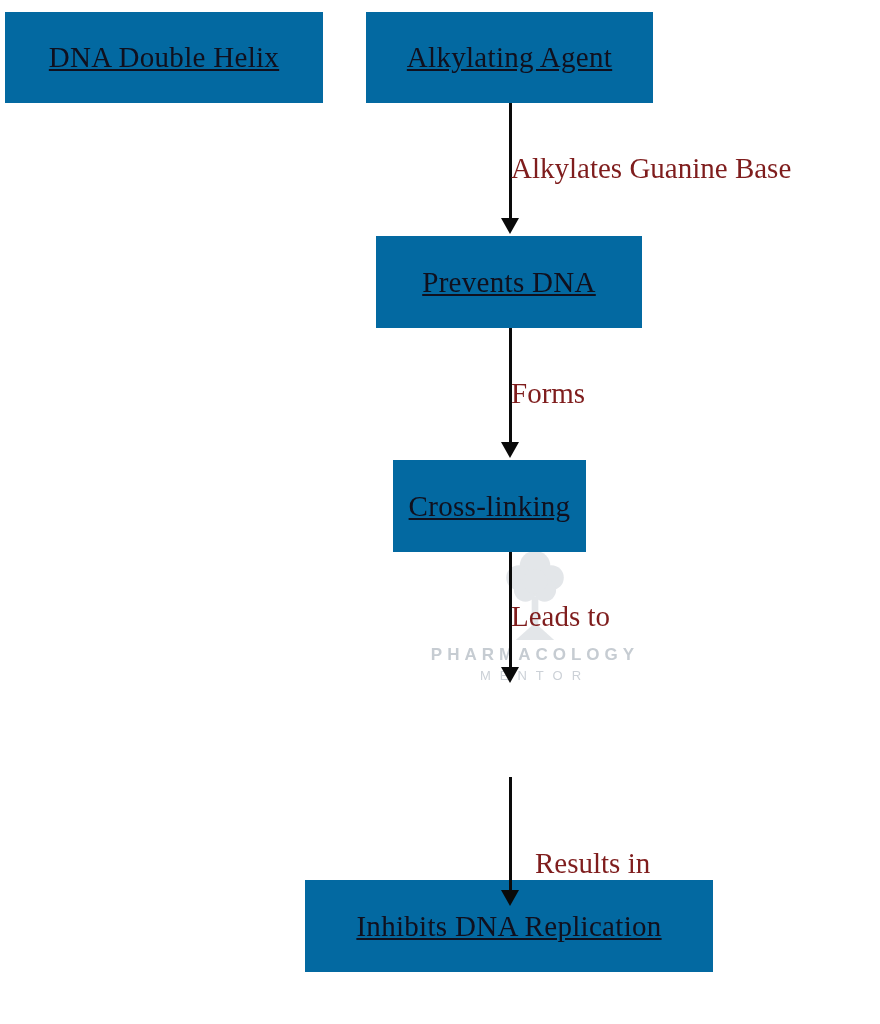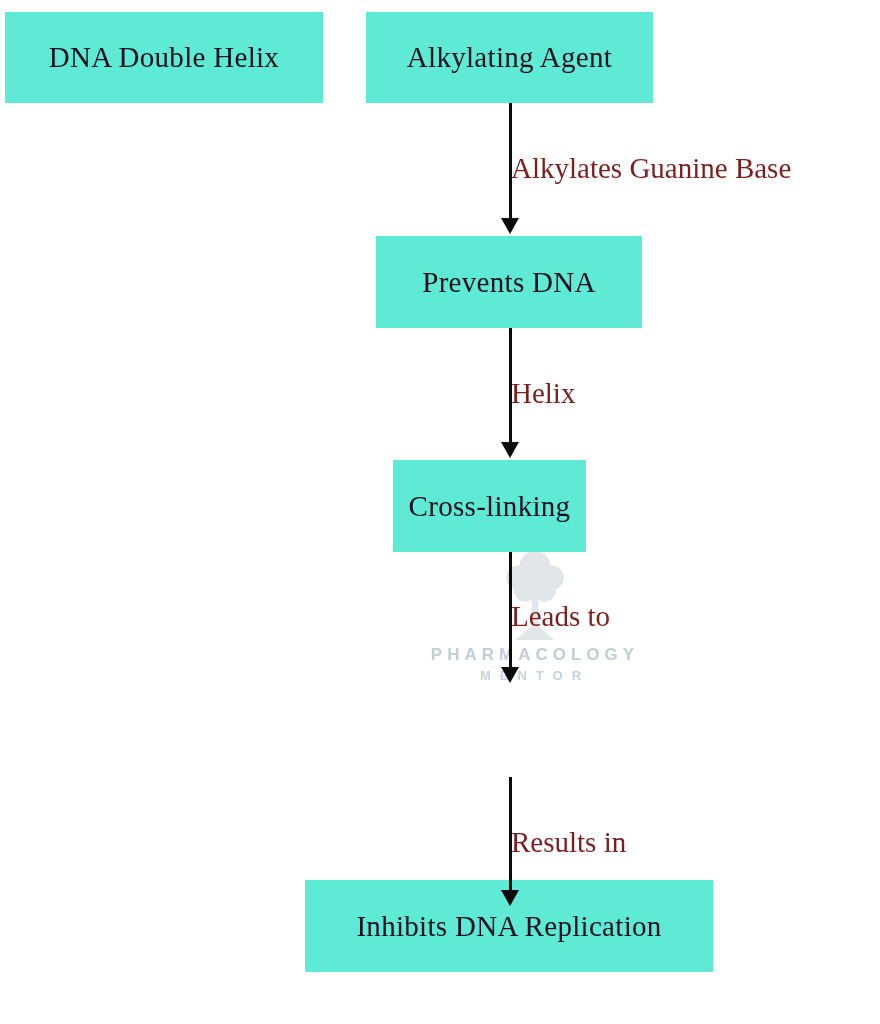--- a/index.html
+++ b/index.html
@@ -10,29 +10,30 @@
     height: 1024px;
     background: #ffffff;
     font-family: "Liberation Serif", serif;
     overflow: hidden;
     margin: 0 auto;
   }
 
   
   .node {
     position: absolute;
-    background: #5eead4;
+    background: #0369a1;
     color: #10101e;
     display: flex;
     align-items: center;
     justify-content: center;
     font-size: 29px;
     letter-spacing: 0.3px;
     z-index: 2;
     text-align: center;
+    text-decoration: underline;
   }
   .node-dna-double-helix      { left: 5px;   top: 12px;  width: 318px; height: 91px; }
   .node-alkylating-agent      { left: 366px; top: 12px;  width: 287px; height: 91px; }
   .node-alkylated-dna         { left: 376px; top: 236px; width: 266px; height: 92px; }
   .node-cross-linking         { left: 393px; top: 460px; width: 193px; height: 92px; }
   .node-prevents-unwinding    { left: 300px; top: 685px; width: 418px; height: 92px; }
   .node-inhibits-replication  { left: 305px; top: 880px; width: 408px; height: 92px; }
 
   
   .arrow {
@@ -66,21 +67,21 @@
     position: absolute;
     left: 511px;
     font-size: 29px;
     color: #7f1d1d;
     white-space: nowrap;
     z-index: 3;
   }
   .edge-label-1 { top: 152px; }
   .edge-label-2 { top: 377px; }
   .edge-label-3 { top: 600px; }
-  .edge-label-4 { top: 826px; }
+  .edge-label-4 { top: 847px; margin-left: 24px; }
 
   
   .watermark {
     position: absolute;
     left: 425px;
     top: 543px;
     width: 220px;
     text-align: center;
     z-index: 1;
     user-select: none;
@@ -94,21 +95,21 @@
     font-family: "Liberation Sans", sans-serif;
     font-size: 17px;
     font-weight: bold;
     letter-spacing: 5px;
     color: #c6ccd2;
     margin-top: 2px;
   }
   .watermark .wm-line2 {
     font-family: "Liberation Sans", sans-serif;
     font-size: 13px;
-    font-weight: bold;
+    font-weight: normal;
     letter-spacing: 9px;
     color: #ccd1d7;
     margin-top: 3px;
   }
 </style>
 </head>
 <body>
 
 <div class="canvas">
 
@@ -161,17 +162,17 @@
   <div class="arrow arrow-3">
     <div class="shaft"></div>
     <div class="head"></div>
   </div>
   <div class="arrow arrow-4">
     <div class="shaft"></div>
     <div class="head"></div>
   </div>
 
   <div class="edge-label edge-label-1">Alkylates Guanine Base</div>
-  <div class="edge-label edge-label-2">Helix</div>
+  <div class="edge-label edge-label-2">Forms</div>
   <div class="edge-label edge-label-3">Leads to</div>
   <div class="edge-label edge-label-4">Results in</div>
 
 </div>
 
 </body></html>

